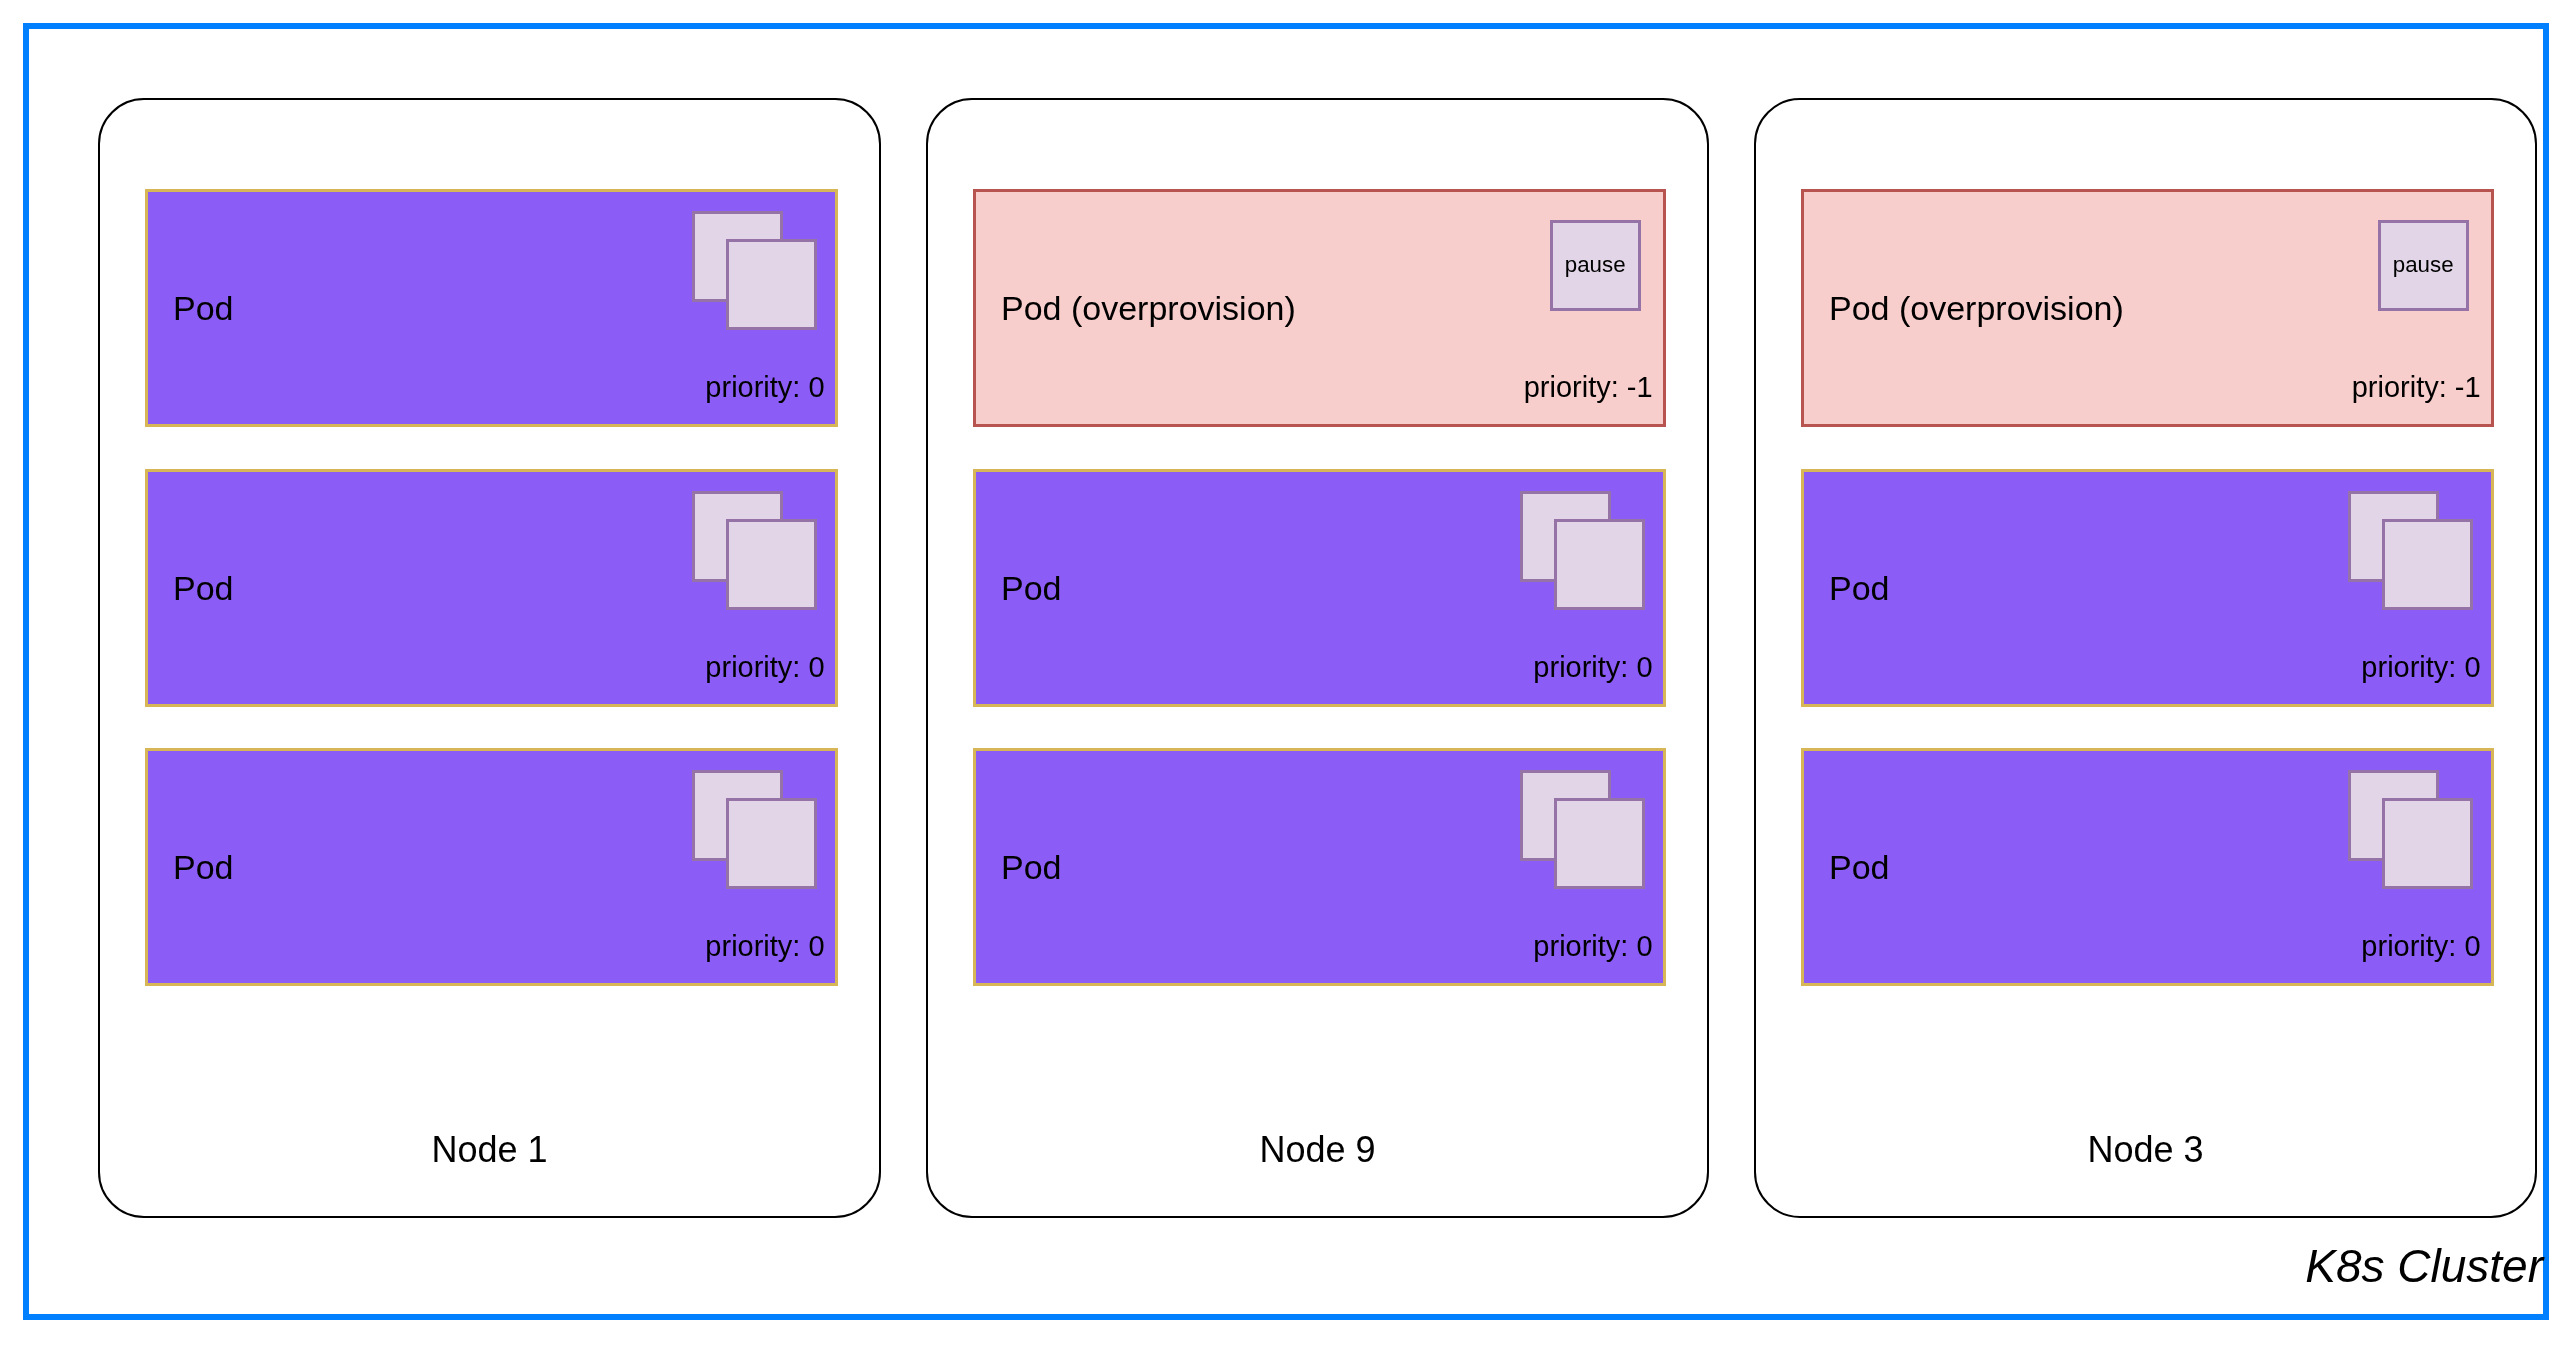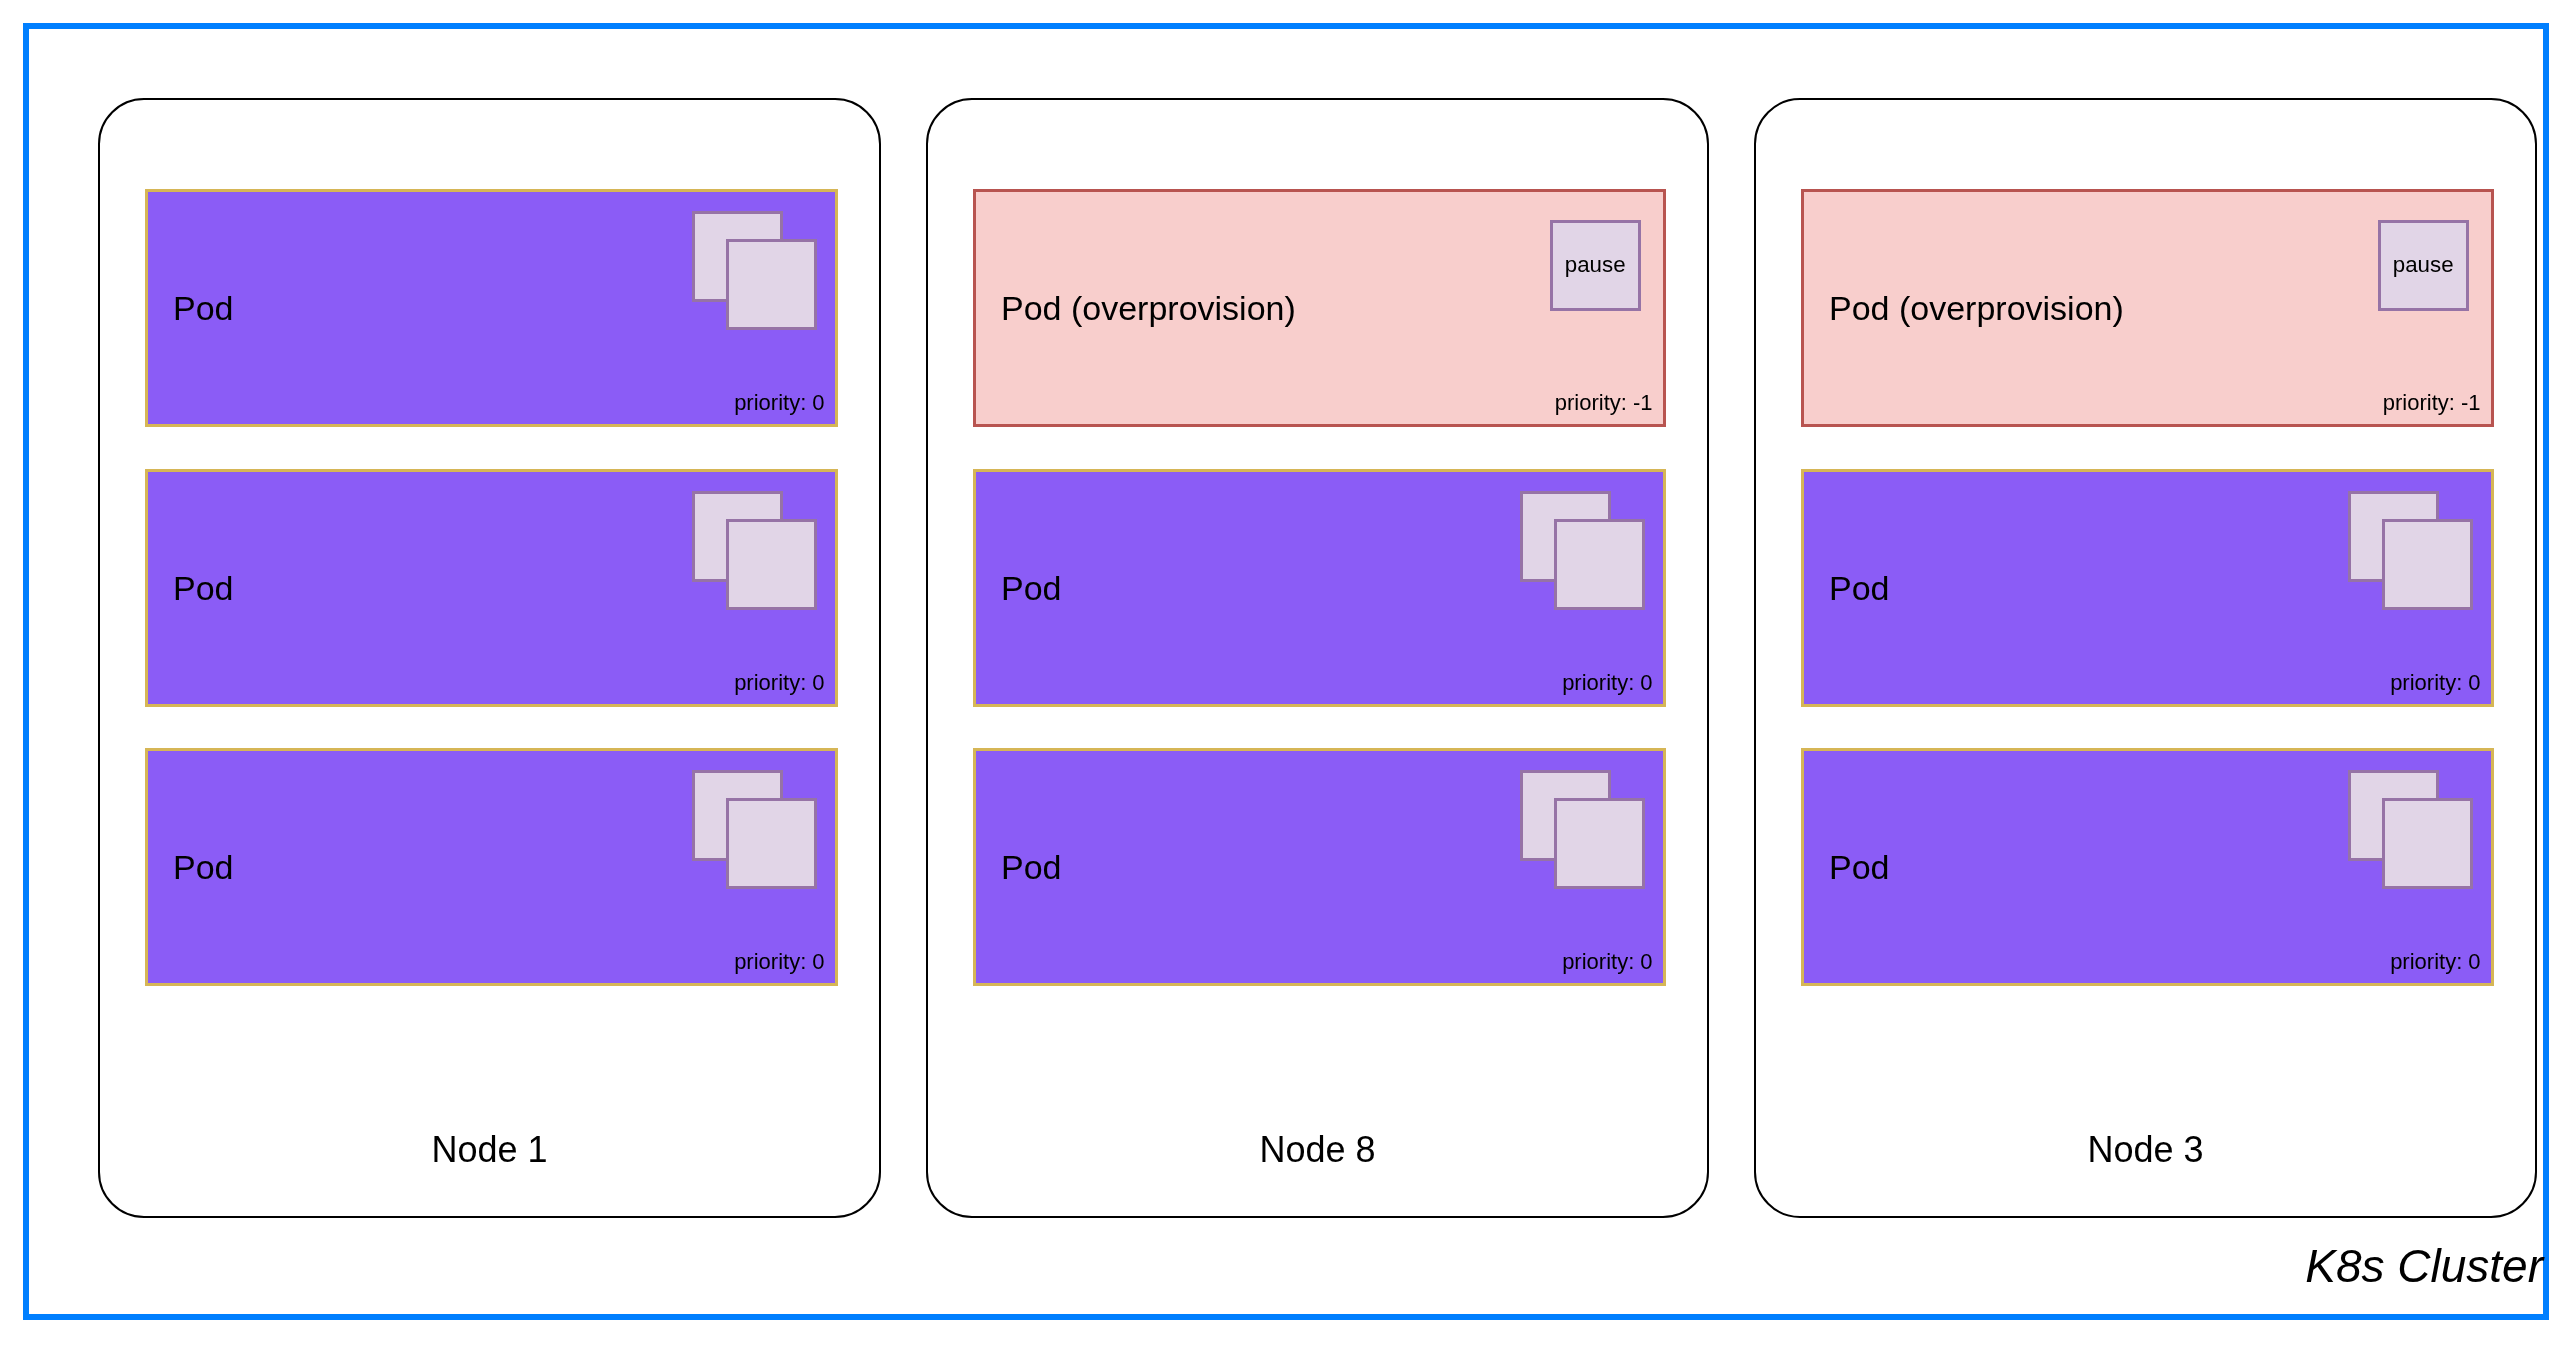--- a/index.html
+++ b/index.html
@@ -95,22 +95,22 @@
     transform: translateY(-50%);
     font-size: 34px;
     color: #000000;
     line-height: 1;
     white-space: nowrap;
   }
 
   .pod-priority {
     position: absolute;
     right: 10.4px;
-    bottom: 10px;
-    font-size: 22px;
+    bottom: 22px;
+    font-size: 29px;
     color: #000000;
     line-height: 1;
     white-space: nowrap;
   }
 
   
   .containers-icon {
     position: absolute;
     right: 18px;
     top: 19.4px;
@@ -217,21 +217,21 @@
 
       <div class="pod row-3">
         <span class="pod-label">Pod</span>
         <span class="containers-icon">
           <span class="sq back"></span>
           <span class="sq front"></span>
         </span>
         <span class="pod-priority">priority: 0</span>
       </div>
 
-      <div class="node-label">Node 8</div>
+      <div class="node-label">Node 9</div>
     </div>
 
     <div class="node node-3">
 
       <div class="pod row-1 overprovision">
         <span class="pod-label">Pod (overprovision)</span>
         <span class="pause-box">
           <span class="pause-label">pause</span>
         </span>
         <span class="pod-priority">priority: -1</span>

